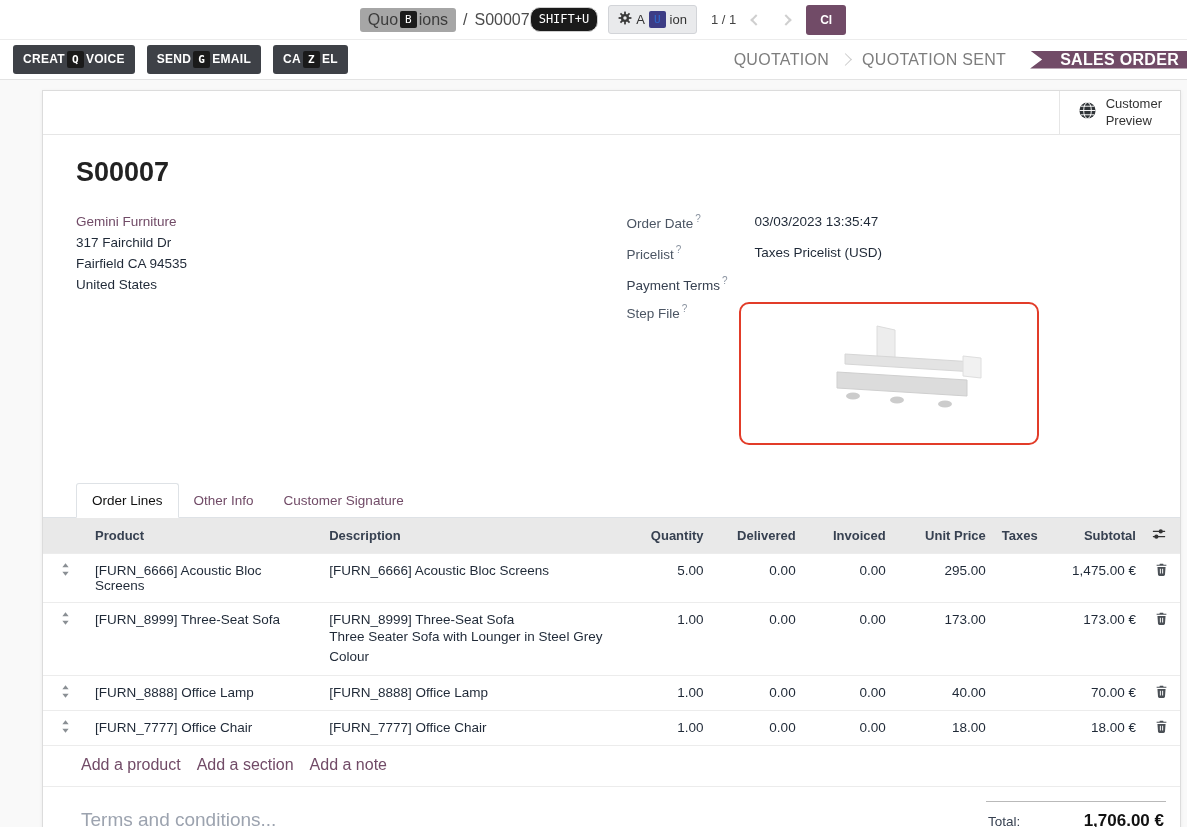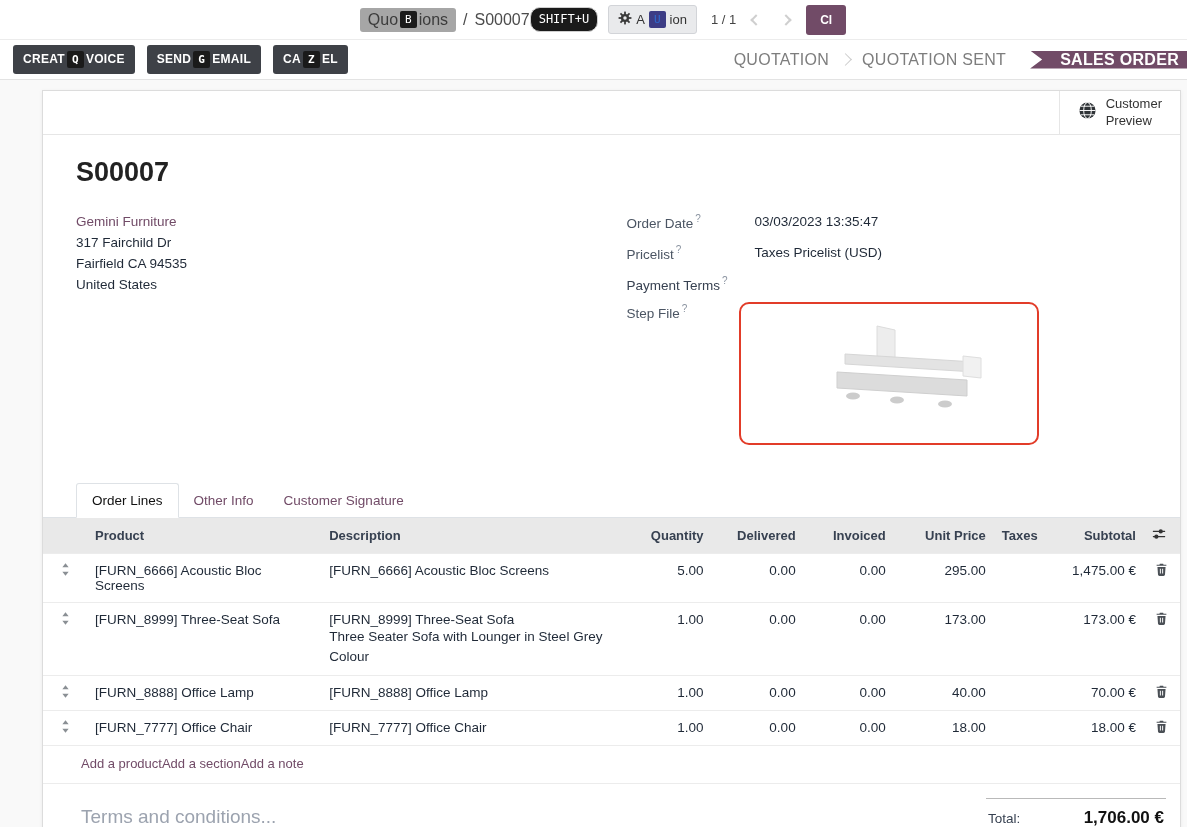--- a/index.html
+++ b/index.html
@@ -60,21 +60,21 @@
   table.olines{width:100%;border-collapse:collapse;font-size:13.5px;table-layout:fixed}
   .olines th{background:#e9e9e9;font-weight:600;color:#374151;padding:9px 8px;text-align:left;font-size:13px;white-space:nowrap}
   .olines th.num,.olines td.num{text-align:right}
   .olines td{padding:9px 8px;border-top:1px solid #ececec;vertical-align:top;color:#1f2937}
   .handle-cell{text-align:center}
   .blue{color:#2e6bd0}
   .desc2{line-height:1.45}
   .icon-cell{text-align:center}
   .icon-btn{cursor:pointer;display:inline-block}
 
-  .add-links{display:flex;padding:10px 0 12px 38px;border-top:1px solid #ececec;border-bottom:1px solid #ececec;font-size:13px}
+  .add-links{display:flex;gap:16px;padding:10px 0 12px 38px;border-top:1px solid #ececec;border-bottom:1px solid #ececec;font-size:16px}
   .add-links a{color:#714B67;text-decoration:none;cursor:pointer}
 
   .sheet-footer{display:flex;justify-content:space-between;align-items:flex-start;margin:14px 14px 0 38px}
   .terms{color:#9ca3af;font-size:19px;padding-top:8px;cursor:text}
   .total-box{width:180px;border-top:1px solid #b9b9b9;border-bottom:1px solid #b9b9b9;padding:9px 2px 12px;display:flex;justify-content:space-between;align-items:baseline}
   .total-label{font-size:13.5px;color:#374151}
   .total-value{font-size:17px;font-weight:700;color:#111}
 </style>
 </head>
 <body>

